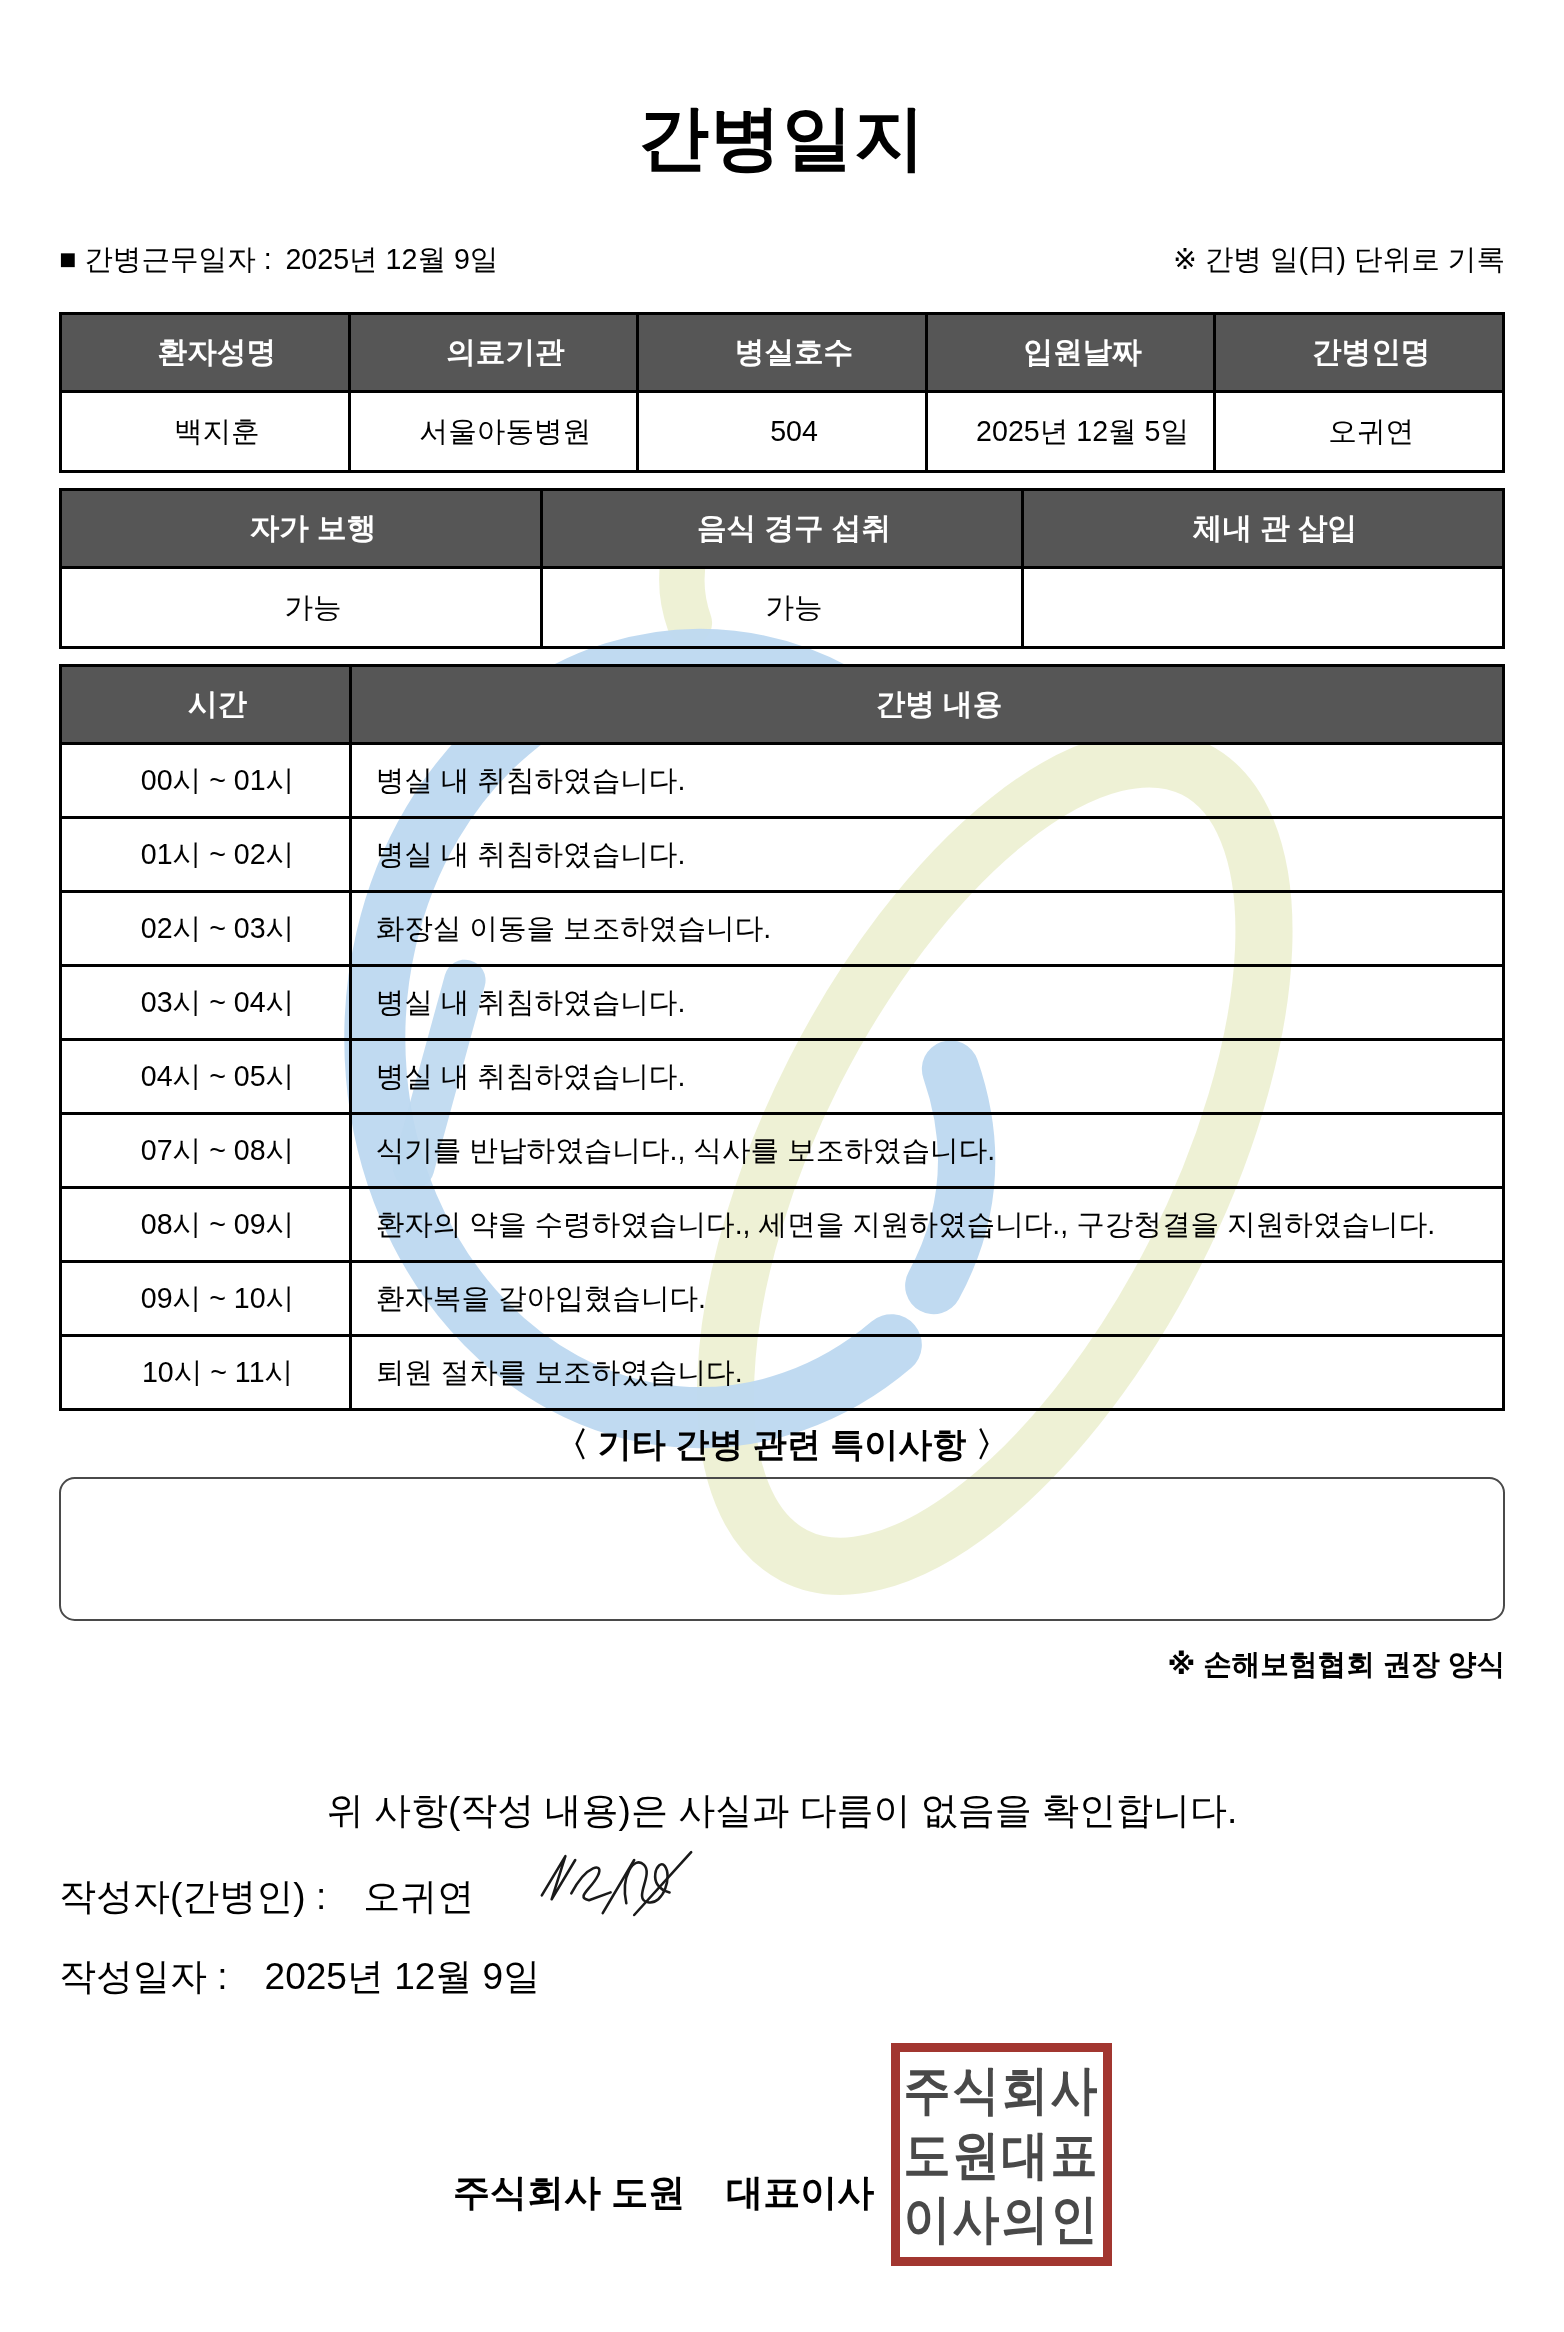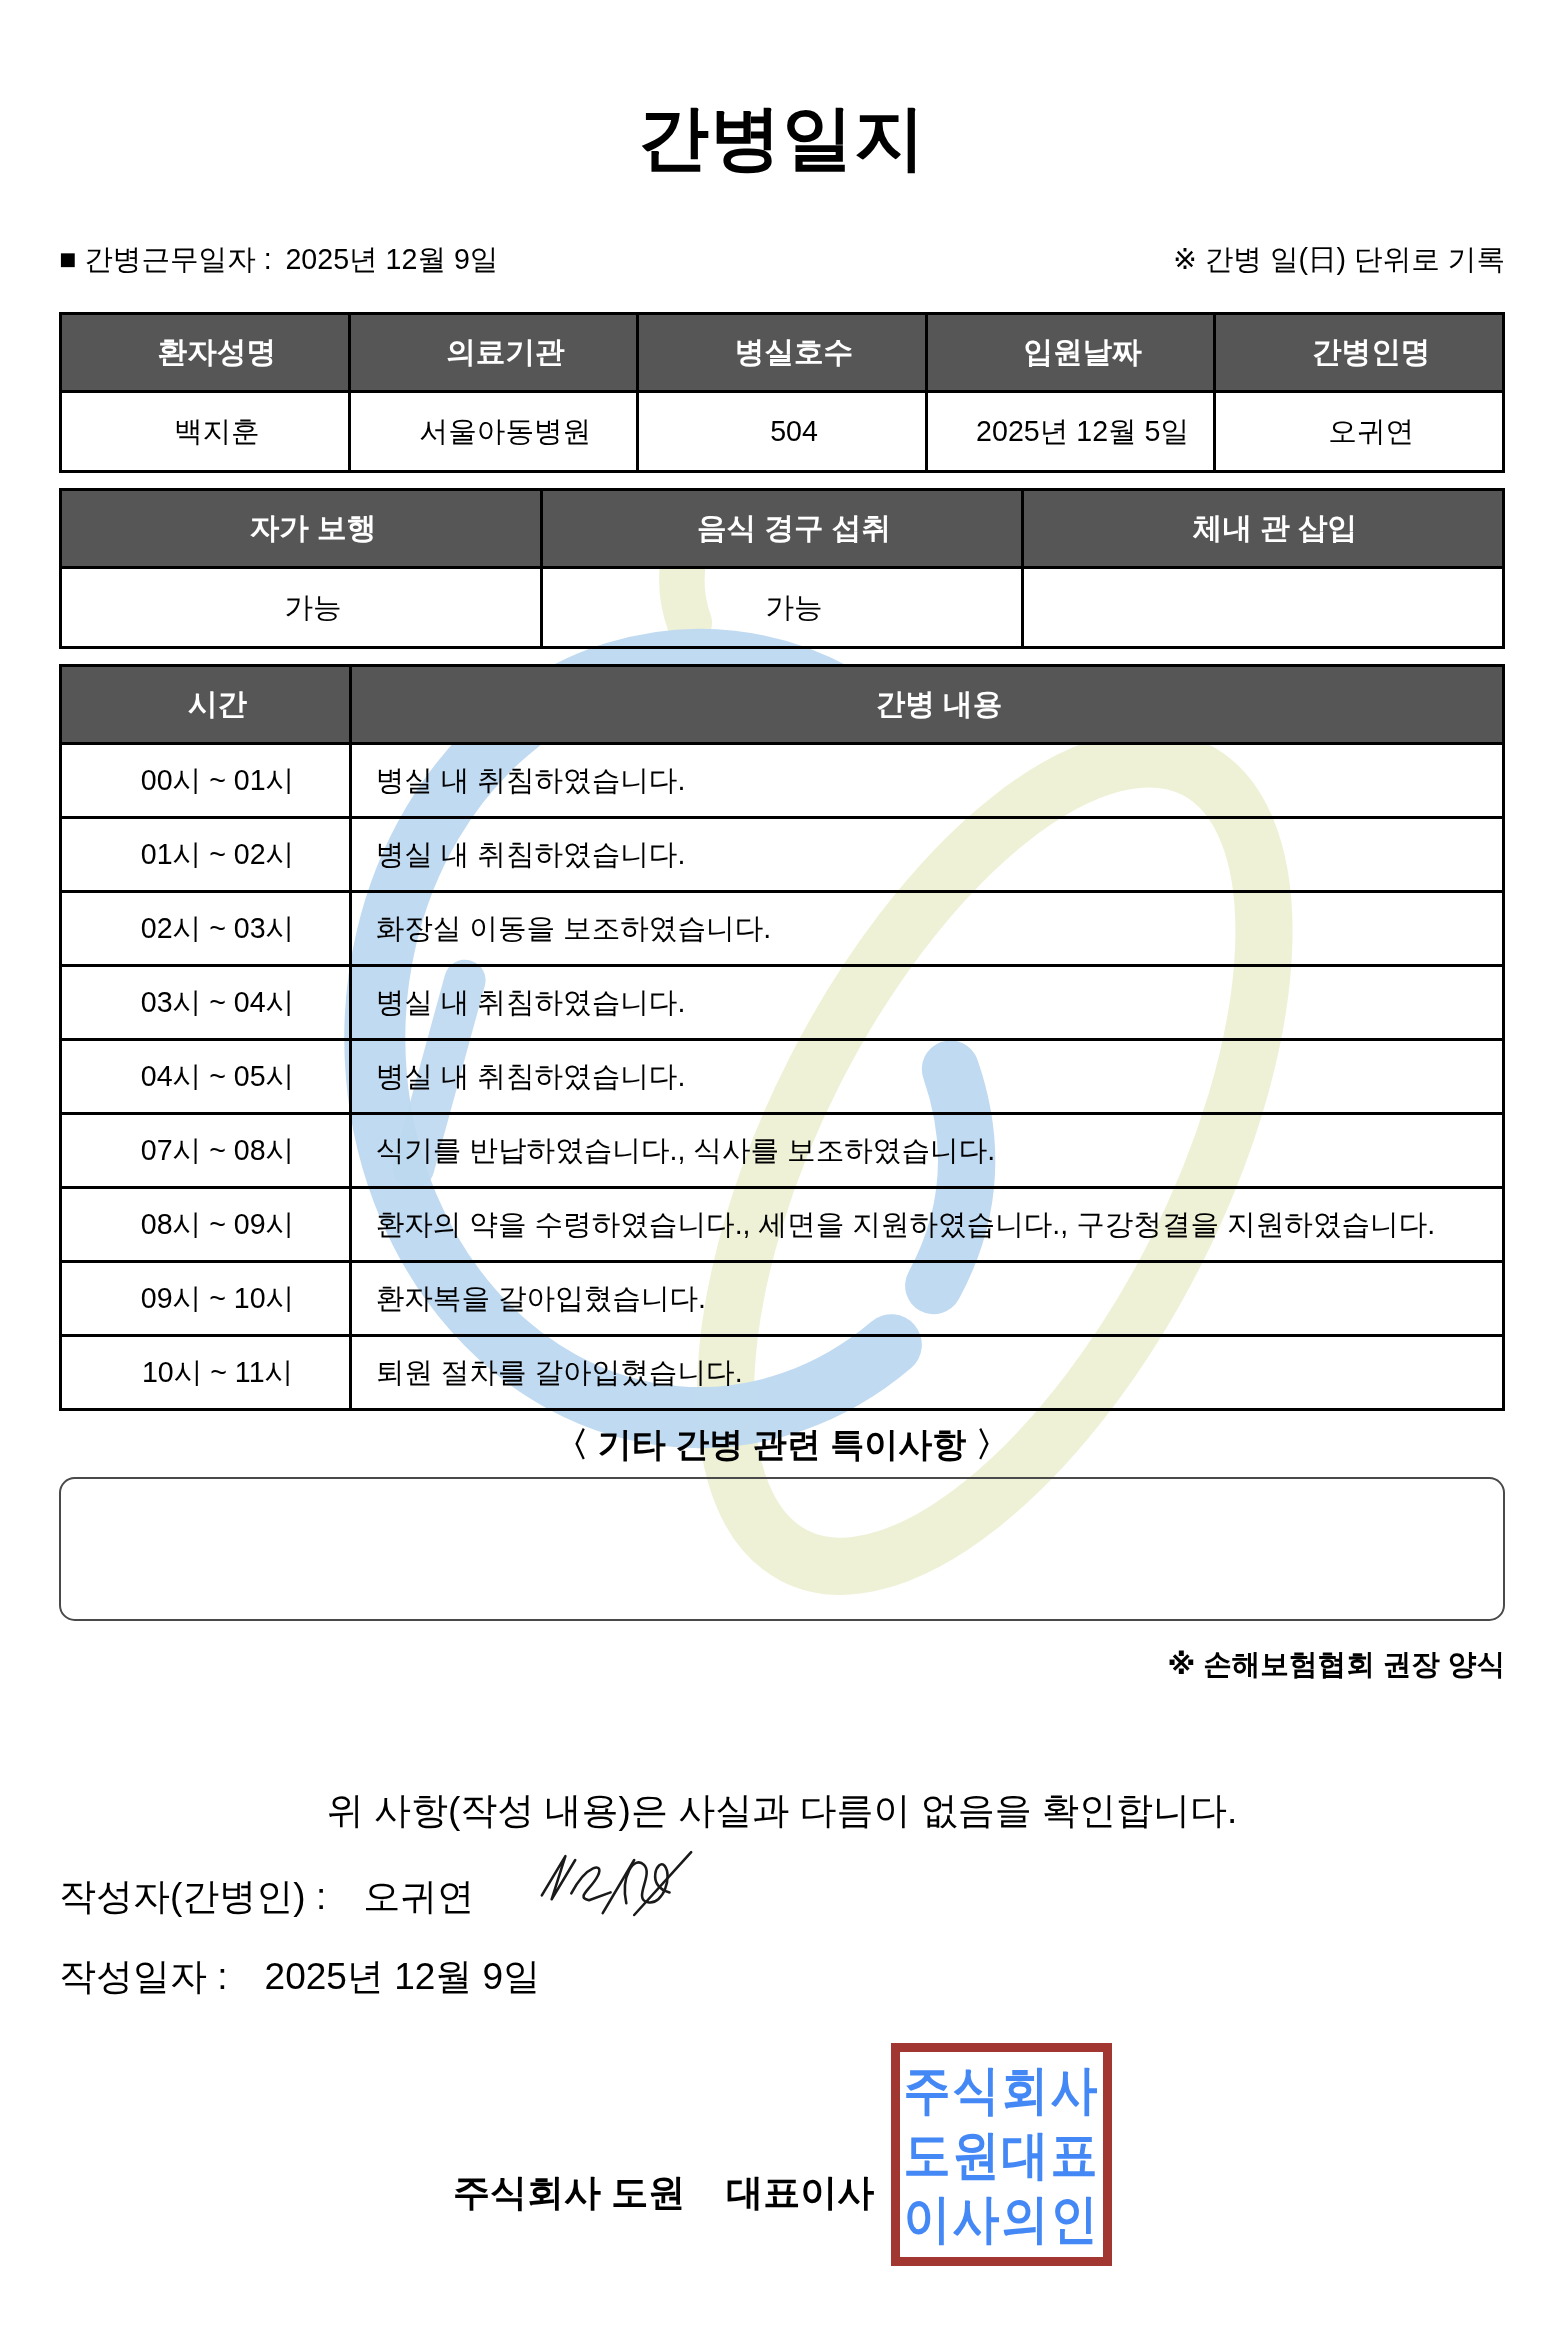--- a/index.html
+++ b/index.html
@@ -148,21 +148,21 @@
   }
   .company-line .role { margin-left: 41px; }
 
   .seal {
     position: absolute;
     left: 832px;
     top: 0;
     width: 221px;
     height: 223px;
     border: 9.9px solid #9e2c25;
-    color: #3b82f6;
+    color: #404040;
     display: flex;
     flex-direction: column;
     justify-content: space-around;
     align-items: center;
     padding: 5.9px 0;
     opacity: 0.95;
   }
   .seal .seal-row {
     font-size: 47px;
     font-weight: 800;
@@ -265,21 +265,21 @@
         <tr>
           <td class="time">08시 ~ 09시</td>
           <td class="content">환자의 약을 수령하였습니다., 세면을 지원하였습니다., 구강청결을 지원하였습니다.</td>
         </tr>
         <tr>
           <td class="time">09시 ~ 10시</td>
           <td class="content">환자복을 갈아입혔습니다.</td>
         </tr>
         <tr>
           <td class="time">10시 ~ 11시</td>
-          <td class="content">퇴원 절차를 갈아입혔습니다.</td>
+          <td class="content">퇴원 절차를 보조하였습니다.</td>
         </tr>
       </tbody>
     </table>
 
     <div class="extra-heading">〈 기타 간병 관련 특이사항 〉</div>
     <div class="extra-box"></div>
 
     <div class="form-note">※ 손해보험협회 권장 양식</div>
 
     <div class="confirmation">위 사항(작성 내용)은 사실과 다름이 없음을 확인합니다.</div>

